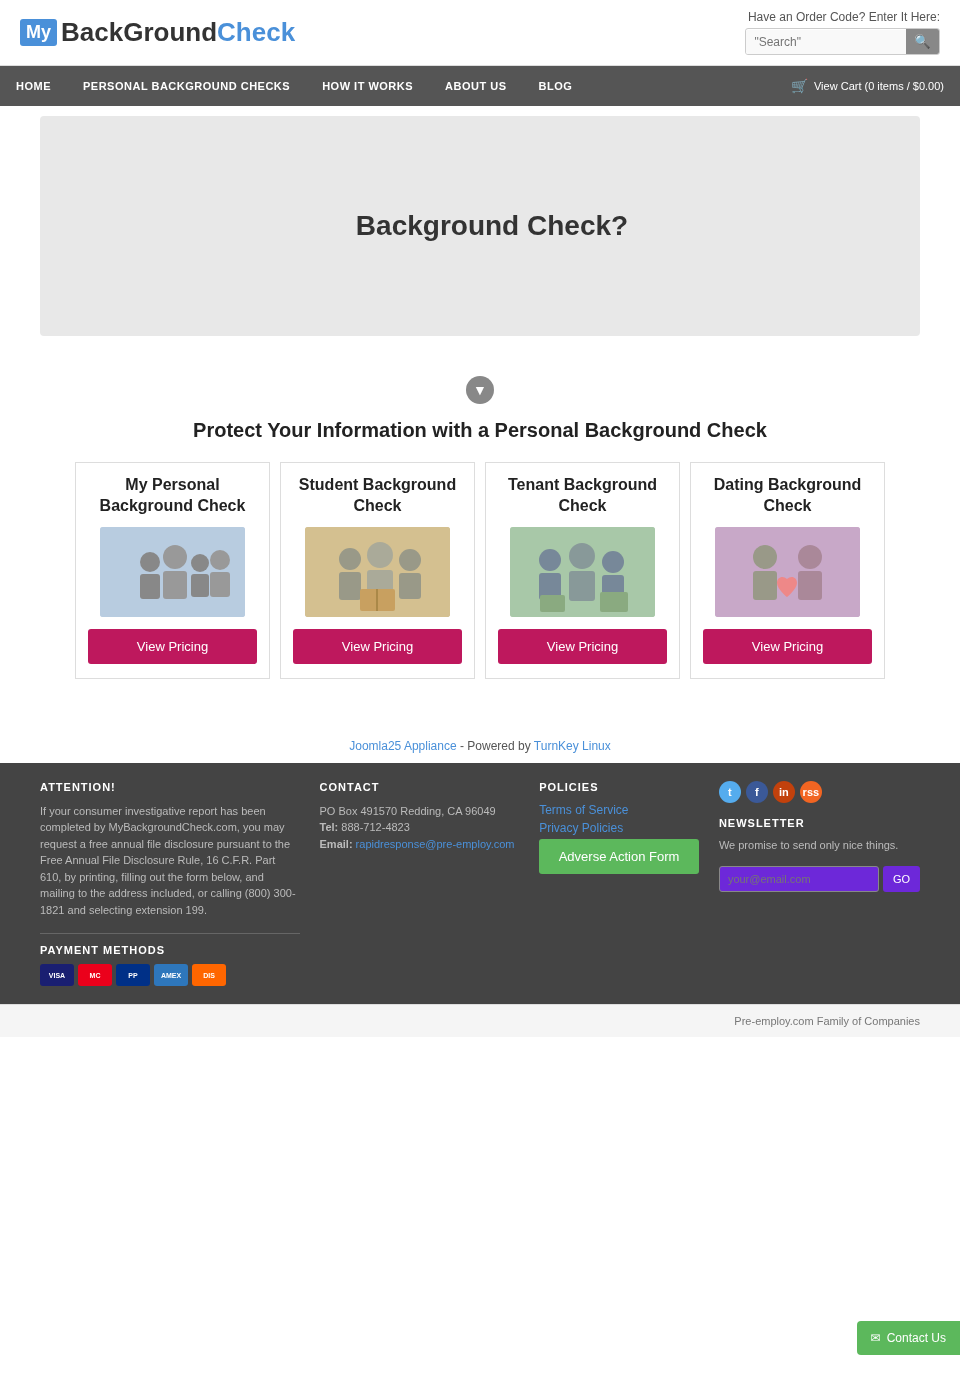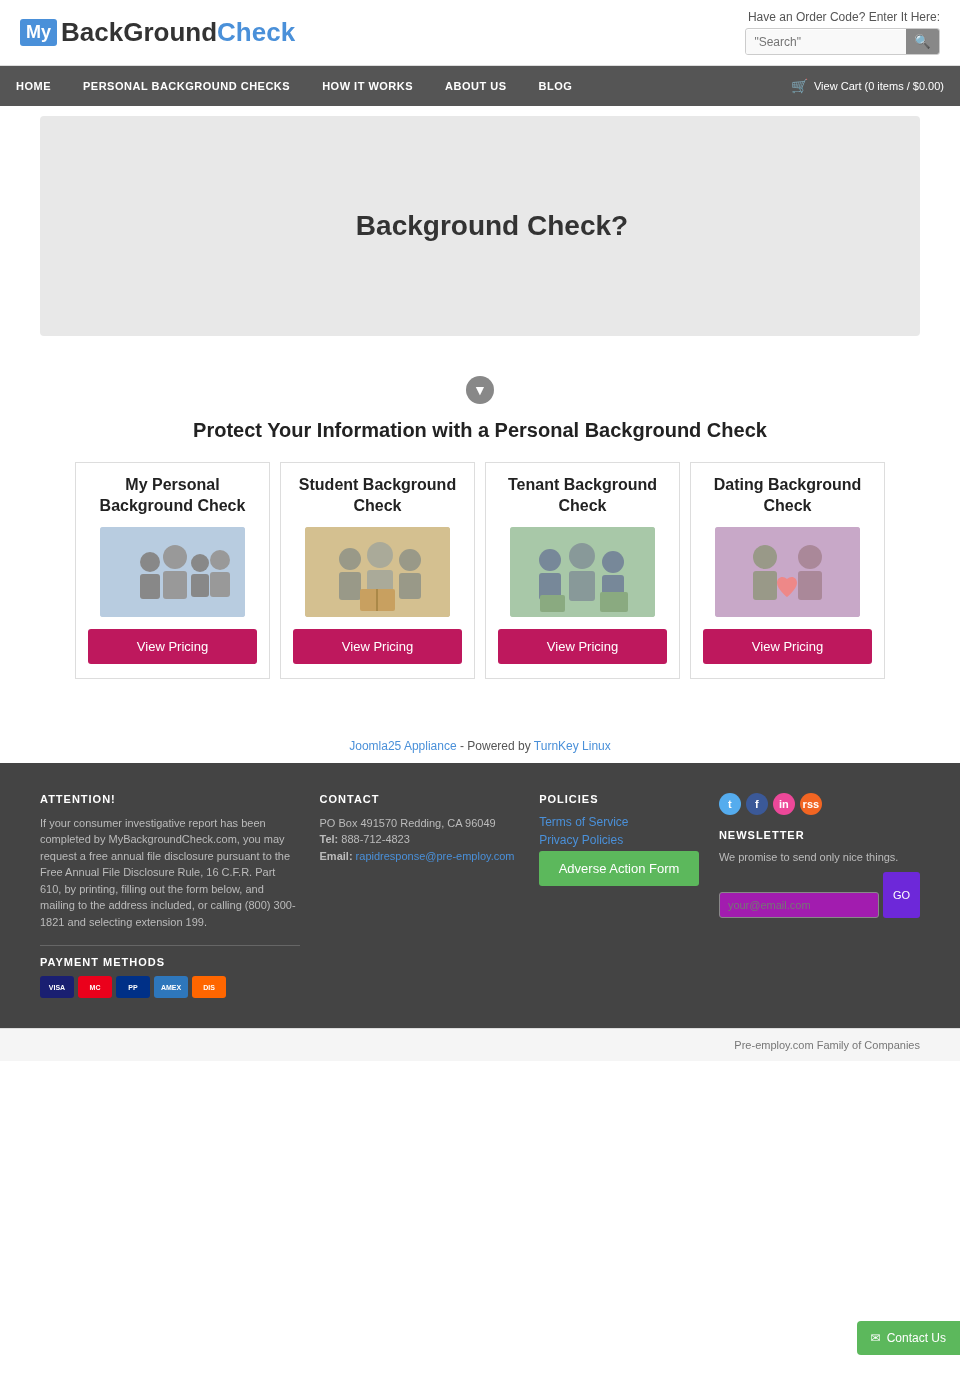--- a/index.html
+++ b/index.html
@@ -40,21 +40,21 @@
     .card-title { font-size: 16px; font-weight: bold; text-align: center; color: #222; margin-bottom: 10px; line-height: 1.3; }
     .card-image { width: 145px; height: 90px; background: #bbb; border-radius: 3px; margin-bottom: 12px; display: flex; align-items: center; justify-content: center; overflow: hidden; }
     .card-image svg { width: 100%; height: 100%; }
     .view-pricing-btn { background: #be185d; color: #fff; border: none; border-radius: 3px; padding: 10px 0; width: 100%; font-size: 13px; font-weight: normal; cursor: pointer; text-transform: none; }
 
     
     #powered-by { text-align: center; padding: 30px 0 10px; font-size: 12px; color: #555; }
     #powered-by a { color: #4a90d9; text-decoration: none; }
 
     
-    #footer { background: #444; color: #ccc; padding: 30px 40px; }
+    #footer { background: #444; color: #ccc; padding: 18px 40px; }
     #footer-columns { display: flex; gap: 20px; }
     #footer-attention { width: 260px; }
     #footer-contact { width: 200px; }
     #footer-policies { width: 160px; }
     #footer-right { flex: 1; }
     .footer-heading { font-weight: bold; color: #fff; font-size: 11px; letter-spacing: 1px; margin-bottom: 10px; text-transform: uppercase; }
     .footer-text { font-size: 11px; color: #bbb; line-height: 1.5; }
     .footer-text a { color: #4a90d9; text-decoration: none; }
     .footer-link { color: #4a90d9; text-decoration: none; font-size: 12px; display: block; margin-bottom: 4px; }
     #footer-divider { border-top: 1px solid #666; margin-top: 15px; padding-top: 10px; }
@@ -65,28 +65,28 @@
     .mc { background: #eb001b; }
     .paypal { background: #003087; }
     .amex { background: #2e77bc; }
     .discover { background: #ff6600; }
 
     
     .social-icons { display: flex; gap: 5px; margin-bottom: 14px; }
     .social-icon { width: 22px; height: 22px; border-radius: 50%; display: flex; align-items: center; justify-content: center; font-size: 11px; font-weight: bold; color: #fff; cursor: pointer; }
     .twitter-icon { background: #55acee; }
     .facebook-icon { background: #3b5998; }
-    .linkedin-icon { background: #ec4899; }
+    .linkedin-icon { background: #c2410c; }
     .rss-icon { background: #f26522; }
 
     
     #newsletter-area { margin-top: 8px; }
-    #newsletter-subtext { font-size: 11px; color: #bbb; margin-bottom: 9px; }
+    #newsletter-subtext { font-size: 11px; color: #bbb; margin-bottom: 15px; }
     #newsletter-form { display: flex; gap: 4px; }
-    #newsletter-input { border: 1px solid #888; background: #a21caf; color: #ccc; padding: 6px 8px; font-size: 11px; border-radius: 3px; flex: 1; margin-top: 20px; }
+    #newsletter-input { border: 1px solid #888; background: #6d28d9; color: #ccc; padding: 6px 8px; font-size: 11px; border-radius: 3px; flex: 1; }
     #newsletter-btn { background: #6d28d9; color: #fff; border: none; padding: 6px 10px; border-radius: 3px; font-size: 11px; cursor: pointer; }
 
     
     #adverse-btn { background: #5cb85c; color: #fff; border: none; border-radius: 3px; padding: 10px 16px; font-size: 13px; cursor: pointer; width: 100%; }
 
     
     #bottom-bar { background: #f5f5f5; border-top: 1px solid #ddd; padding: 10px 40px; display: flex; justify-content: flex-end; font-size: 11px; color: #777; }
 
     
     #contact-us-btn { position: fixed; bottom: 20px; right: 0; background: #5cb85c; color: #fff; border: none; padding: 10px 14px; font-size: 12px; cursor: pointer; border-radius: 4px 0 0 4px; display: flex; align-items: center; gap: 6px; }

